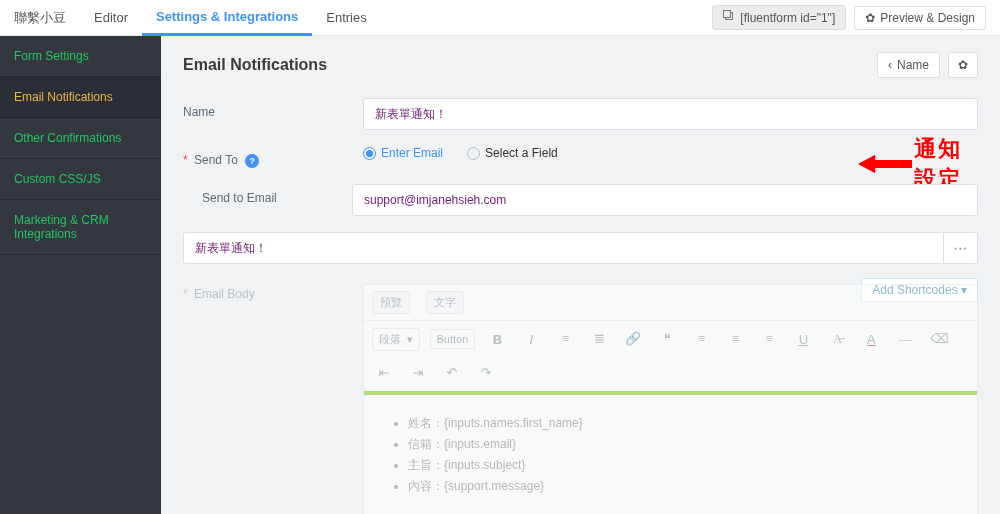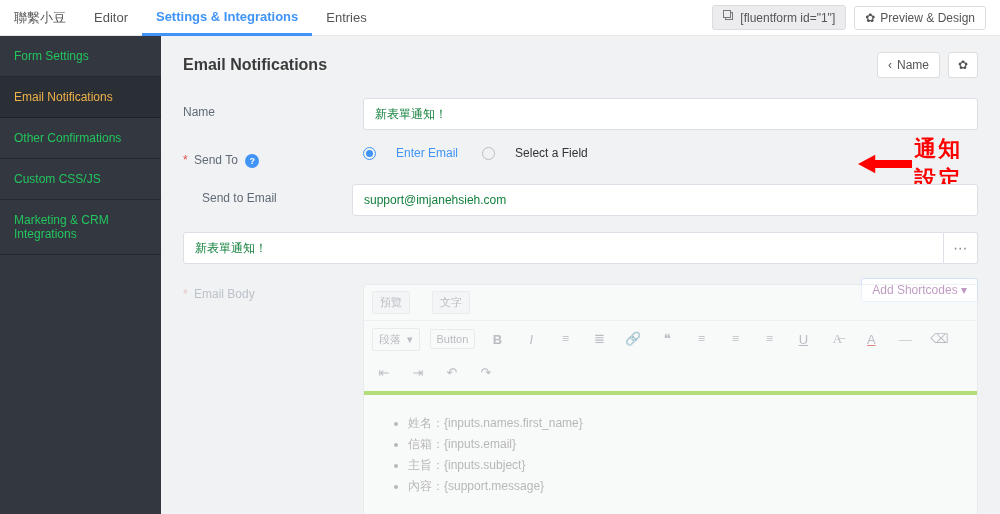--- a/index.html
+++ b/index.html
@@ -24,45 +24,45 @@
 .page-title{font-size:16px;font-weight:600;color:#3b3b3b}
 .head-actions{display:flex;gap:8px}
 .btn-sm{border:1px solid #ddd;background:#fff;border-radius:3px;padding:5px 10px;font-size:12px;cursor:pointer;color:#555;display:flex;align-items:center;gap:5px}
 .btn-icon{width:30px;justify-content:center}
 
 .form-row{display:flex;align-items:flex-start;margin-bottom:16px}
 .form-label{width:180px;padding-top:7px;font-size:12px;color:#616b77}
 .form-label .req{color:#e64a4a;margin-right:3px}
 .form-label.dis{color:#bcc2c9}
 .form-field{flex:1;display:flex;position:relative}
-.text-input{width:100%;border:1px solid #dcdfe6;border-radius:3px;padding:8px 11px;font-size:12px;color:#15803d}
+.text-input{width:100%;border:1px solid #dcdfe6;border-radius:3px;padding:8px 11px;font-size:12px;color:#701a75}
 .nested{margin-left:19px}
 
 .radio-row{display:flex;align-items:center;gap:24px}
-.radio{display:flex;align-items:center;gap:20px;cursor:pointer;font-size:12px}
+.radio{display:flex;align-items:center;gap:5px;cursor:pointer;font-size:12px}
 .radio .circle{width:13px;height:13px;border:1px solid #b7bdc5;border-radius:50%;display:inline-block;position:relative}
 .radio.checked .circle{border-color:#4094f7}
 .radio.checked .circle::after{content:'';position:absolute;width:7px;height:7px;background:#4094f7;border-radius:50%;top:2px;left:2px}
 .radio.checked .txt{color:#4094f7;font-weight:500}
 .help-i{width:14px;height:14px;border-radius:50%;background:#4094f7;color:#fff;display:inline-flex;align-items:center;justify-content:center;font-size:9px;font-weight:700;margin-left:4px}
 
 .subject-wrap{position:relative;display:flex;width:100%}
 .subject-wrap .text-input{border-top-right-radius:0;border-bottom-right-radius:0}
 .more-btn{width:36px;border:1px solid #dcdfe6;border-left:none;border-radius:0 3px 3px 0;background:#fff;cursor:pointer;color:#888;font-size:14px}
 
 .editor-box{border:1px solid #e2e4e8;border-radius:3px;background:#fff;opacity:.55;pointer-events:none;margin-top:4px}
-.editor-tabs{display:flex;gap:22px;padding:6px 8px}
+.editor-tabs{display:flex;gap:16px;padding:6px 8px}
 .ed-tab{font-size:11px;color:#8b929b;padding:3px 7px;border:1px solid #e4e6ea;border-radius:2px;background:#f8f9fa}
 .editor-head{display:flex;align-items:center;gap:10px;padding:6px 8px;border-top:1px solid #edeef1;border-bottom:4px solid #84cc16;flex-wrap:wrap}
 .ed-btn{width:24px;height:24px;display:flex;align-items:center;justify-content:center;color:#8d939c;border-radius:2px;font-size:13px;font-family:Georgia,serif}
 .ed-sel{border:1px solid #e2e4e8;border-radius:2px;font-size:11px;color:#8b929b;padding:3px 6px;background:#fff;display:flex;align-items:center;gap:6px}
 .editor-body{padding:16px 24px 60px;font-size:12px;color:#888;min-height:200px}
 .editor-body ul{list-style:disc;padding-left:20px}
 .editor-body li{margin:4px 0}
-.add-sc{position:absolute;right:0;top:-2px;font-size:12px;color:#701a75;background:#fff;border:1px solid #cfe2fa;padding:4px 10px;border-radius:3px;cursor:pointer}
+.add-sc{position:absolute;right:0;top:-2px;font-size:12px;color:#0369a1;background:#fff;border:1px solid #cfe2fa;padding:4px 10px;border-radius:3px;cursor:pointer}
 .body-wrap{position:relative}
 
 .arrow-callout{position:absolute;left:495px;top:-12px;display:flex;align-items:center;pointer-events:none}
 .arrow-callout svg{display:block}
 .arrow-txt{color:#ff0000;font-size:22px;font-weight:700;margin-left:2px;letter-spacing:2px}
 </style>
 </head>
 <body>
 
 <div class="topbar">

